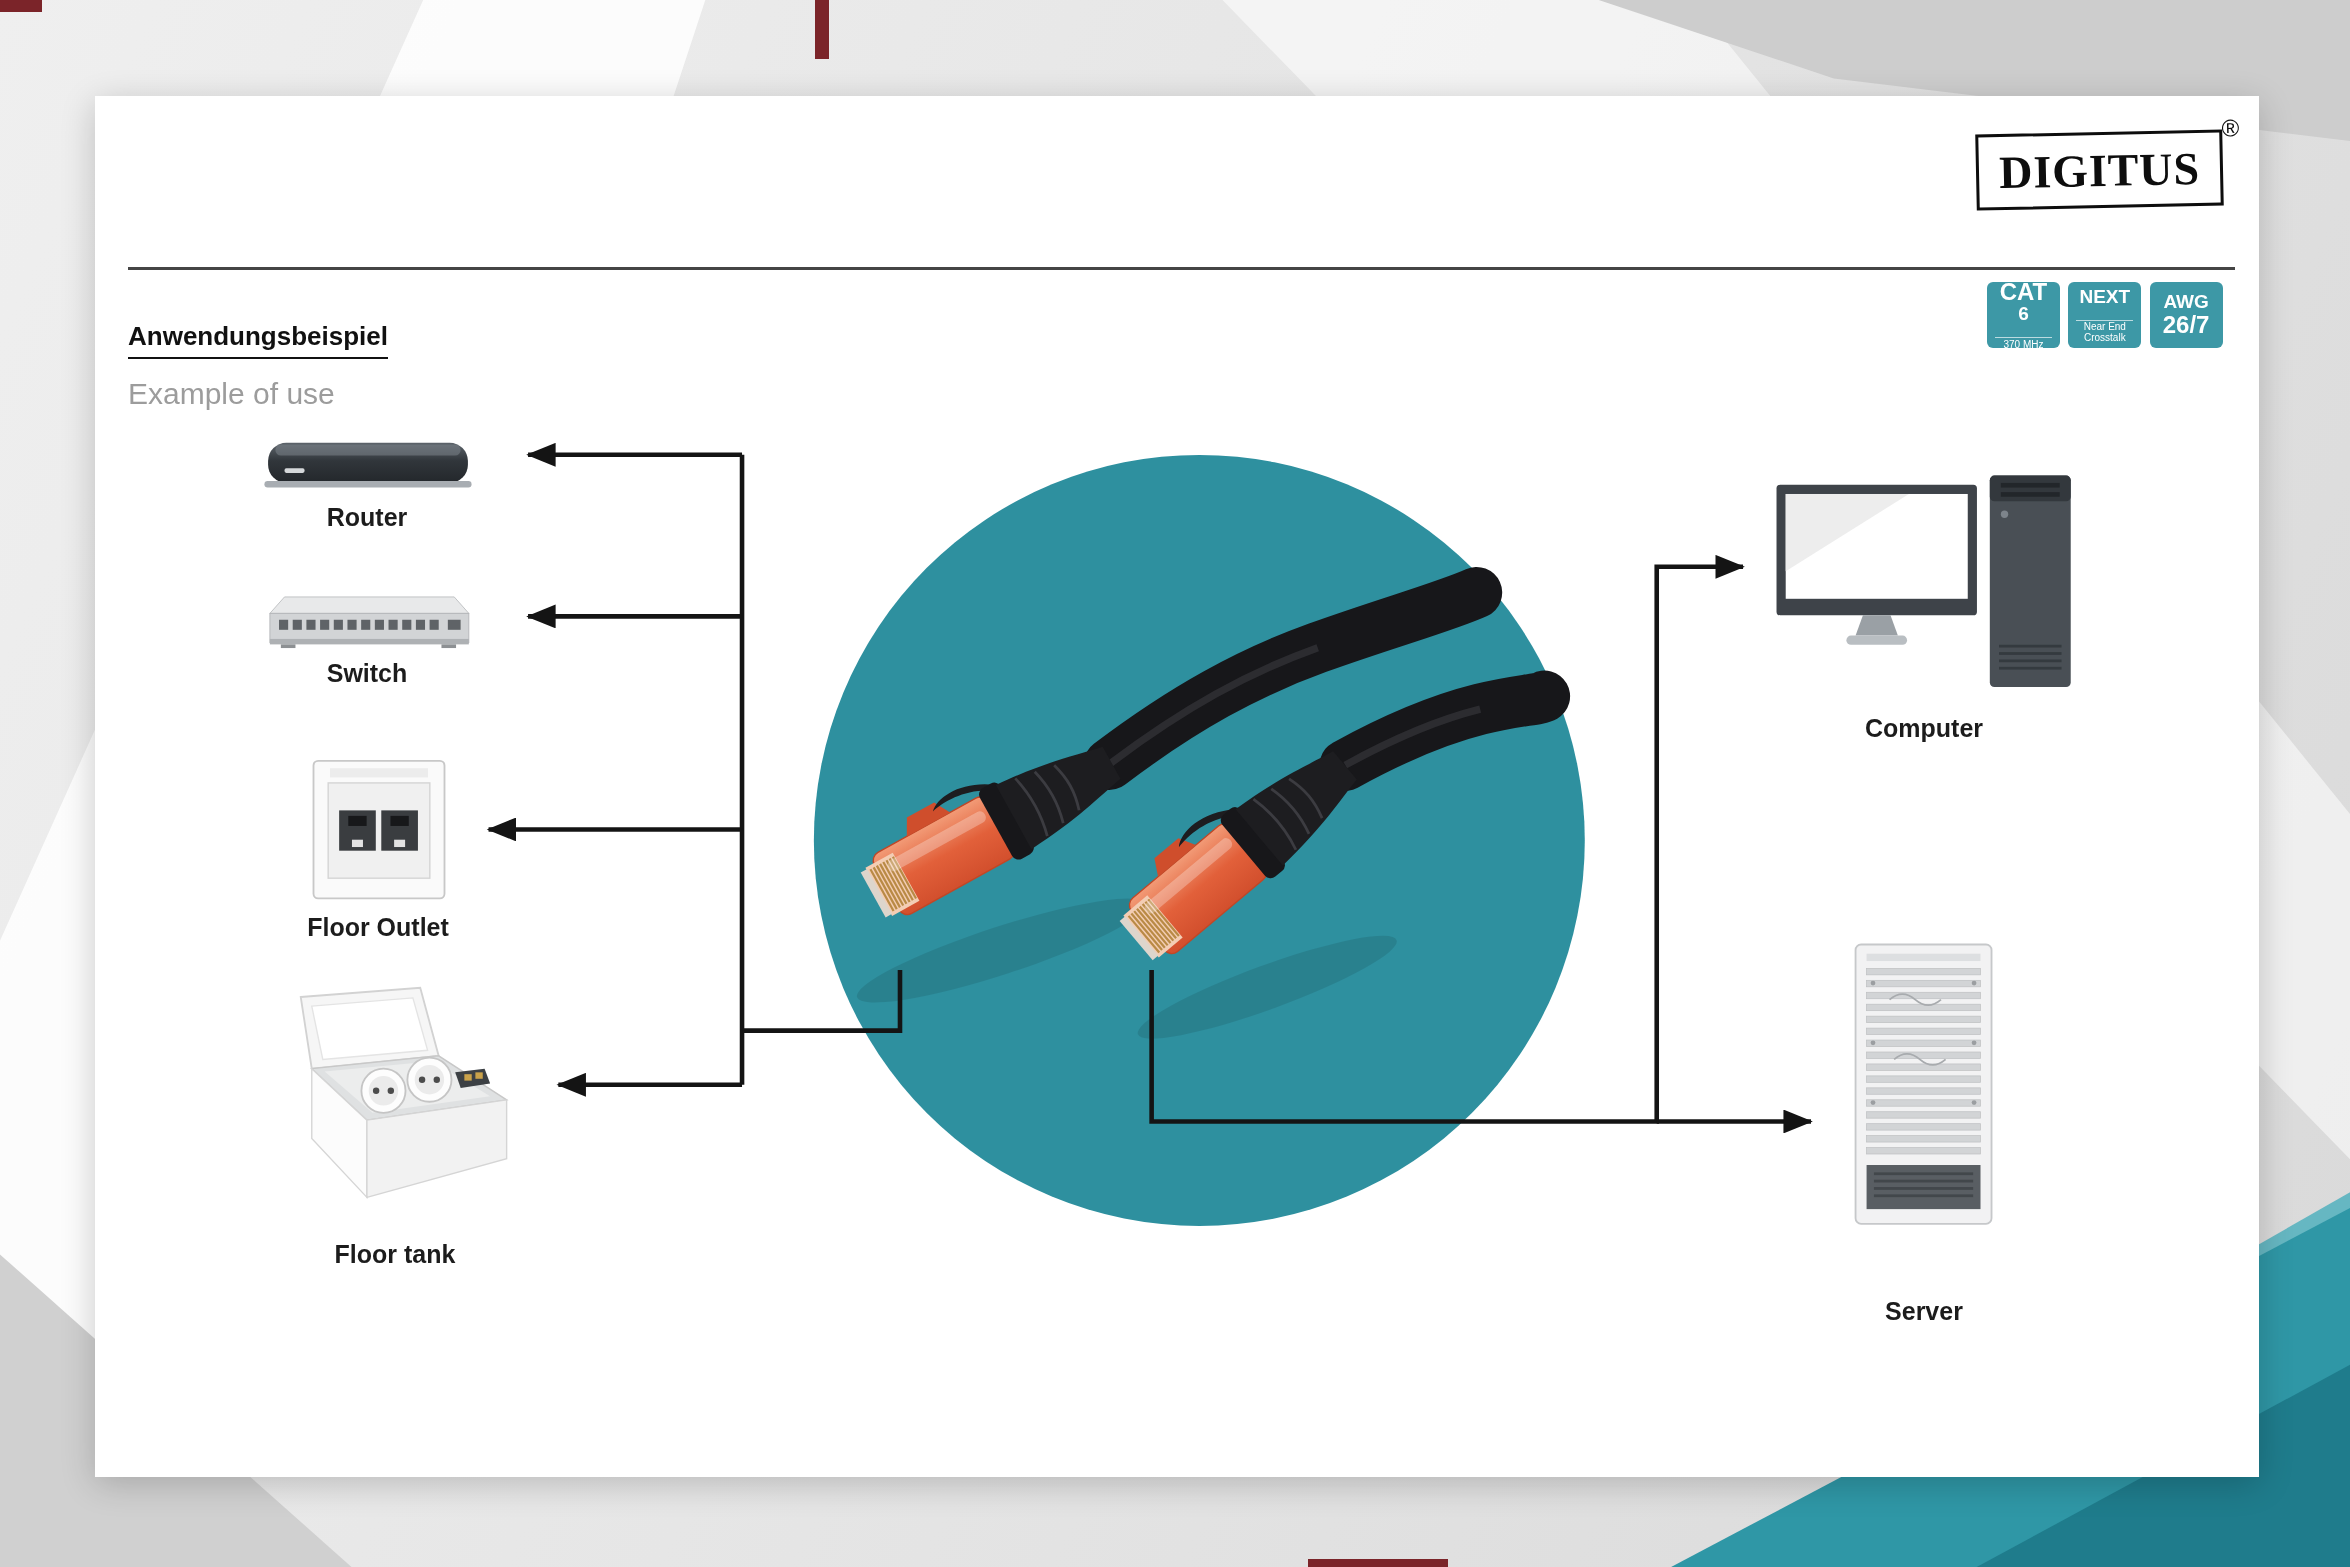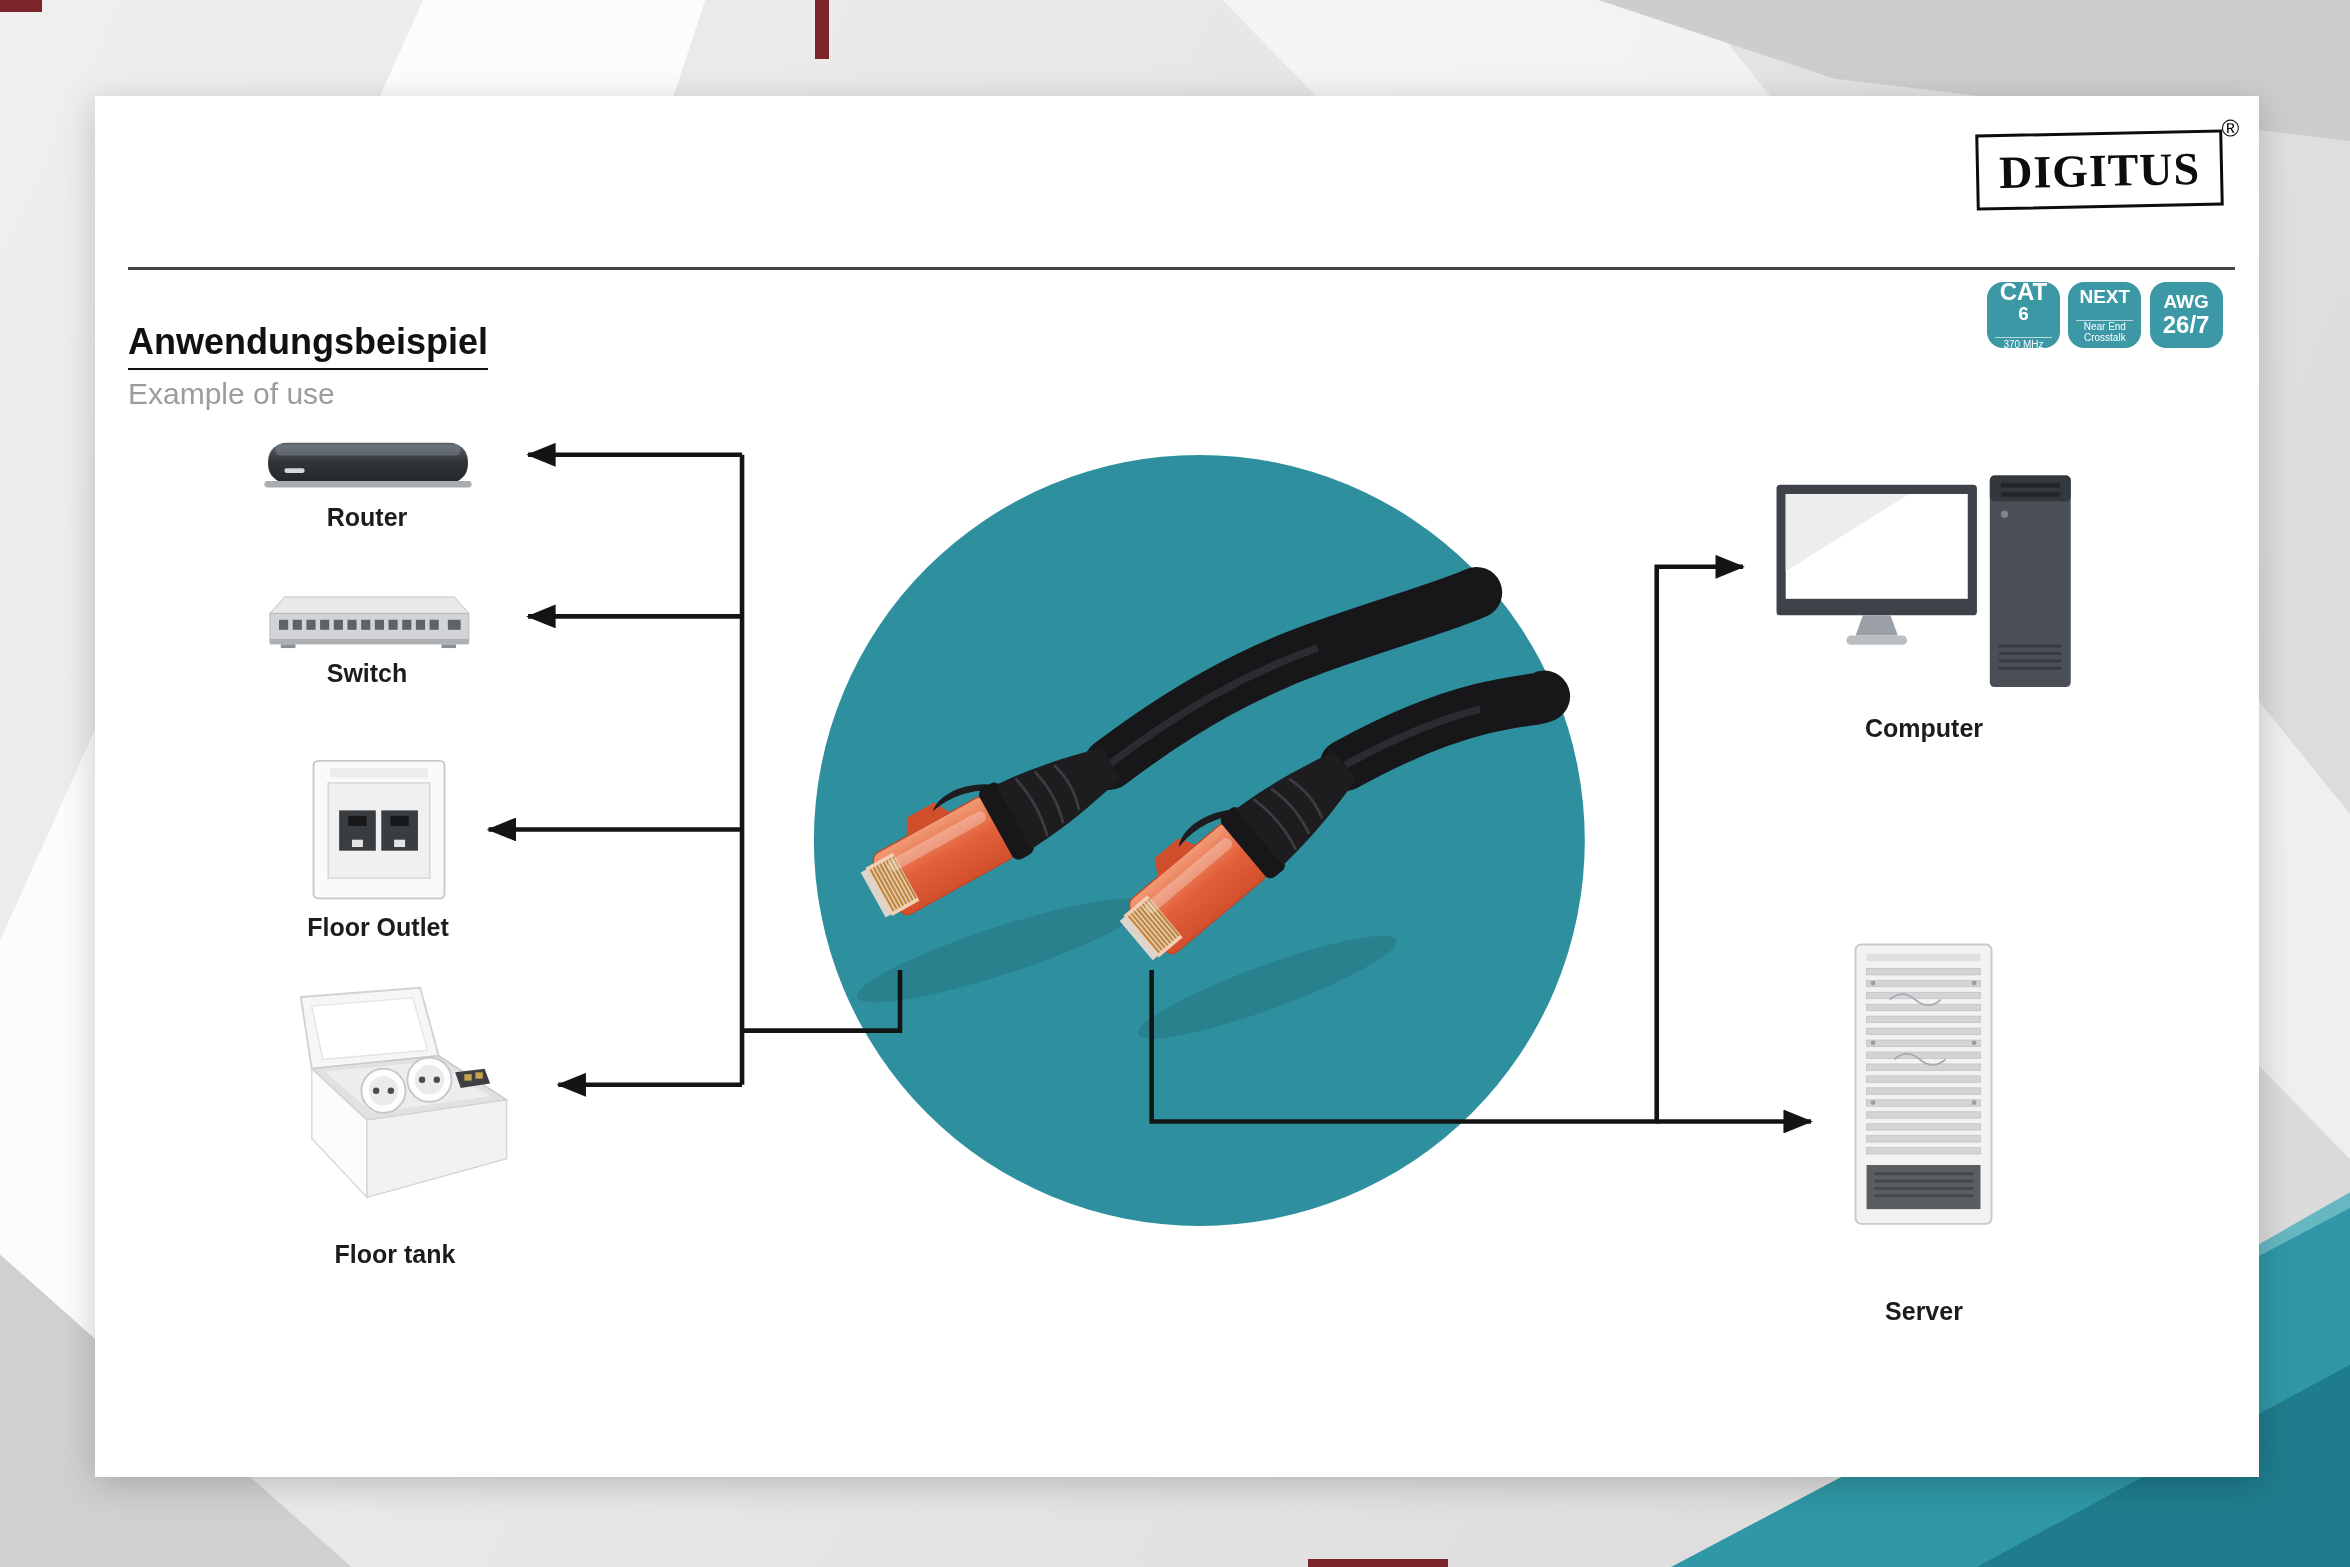--- a/index.html
+++ b/index.html
@@ -37,29 +37,29 @@
 
   
   .title-row{position:absolute;left:128px;top:209px;font-size:38px;white-space:nowrap;}
   .title-code{color:#1b74b8;font-weight:700;}
   .title-sep{color:#6b6b6b;font-weight:400;margin:0 9.2px 0 20px;}
   .title-name{color:#353535;font-weight:400;}
   .title-rule{position:absolute;left:128px;top:267px;width:2107px;height:2.8px;background:#454545;}
 
   
   .badges{position:absolute;top:282px;left:1987px;display:flex;gap:8.3px;}
-  .badge{width:73px;height:66px;background:#3d98a6;border-radius:16px;color:#fff;text-align:center;
+  .badge{width:73px;height:66px;background:#3d98a6;border-radius:6px;color:#fff;text-align:center;
          display:flex;flex-direction:column;align-items:center;justify-content:center;line-height:1.05;}
   .badge .b-big{font-weight:700;font-size:24px;}
   .badge .b-mid{font-weight:700;font-size:19px;}
   .badge .b-tiny{font-size:10px;border-top:0.9px solid rgba(255,255,255,.65);padding-top:1.8px;margin-top:13px;width:57px;}
   .badge .b-tiny2{font-size:10px;}
 
   
-  .head-de{position:absolute;left:128px;top:321px;font-size:36px;font-weight:700;color:#111;
+  .head-de{position:absolute;left:128px;top:321px;font-size:26px;font-weight:700;color:#111;
            border-bottom:2.8px solid #111;padding-bottom:4.6px;display:inline-block;}
   .head-en{position:absolute;left:128px;top:377px;font-size:30px;font-weight:400;color:#9c9c9c;}
 
   
   .dev-label{position:absolute;width:202px;text-align:center;font-size:25px;font-weight:700;color:#1c1c1c;}
   .lbl-router{left:266px;top:503px;}
   .lbl-switch{left:266px;top:659px;}
   .lbl-wall{left:277px;top:913px;}
   .lbl-floor{left:294px;top:1240px;}
   .lbl-computer{left:1823px;top:714px;}

